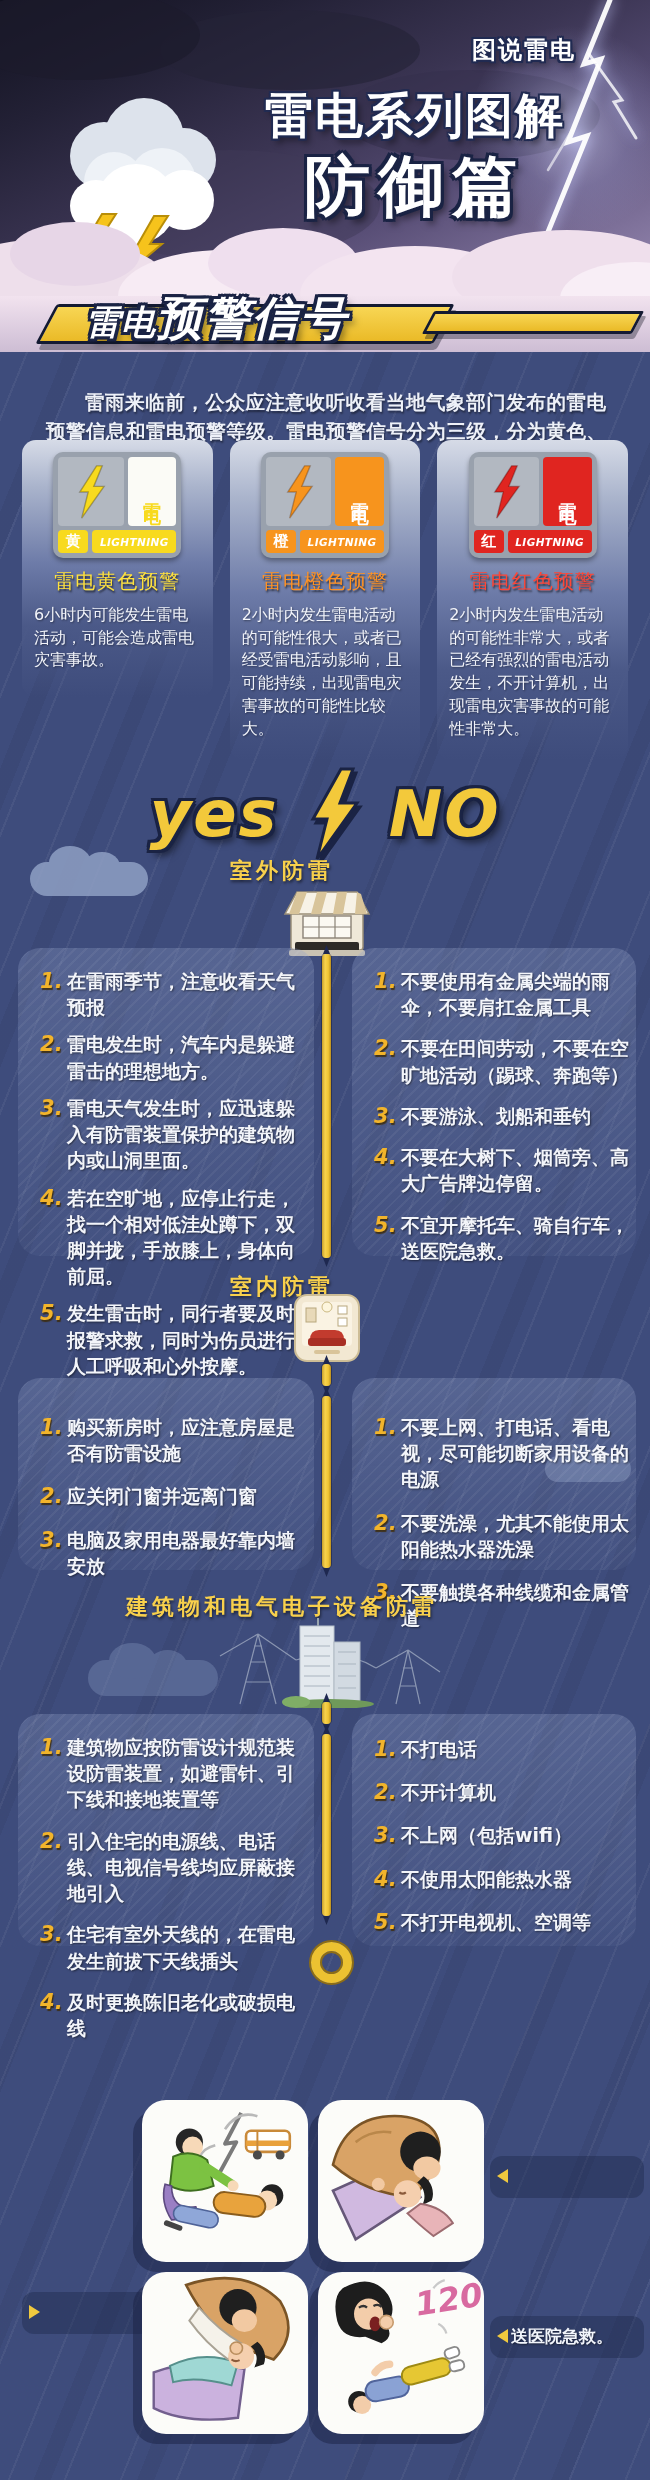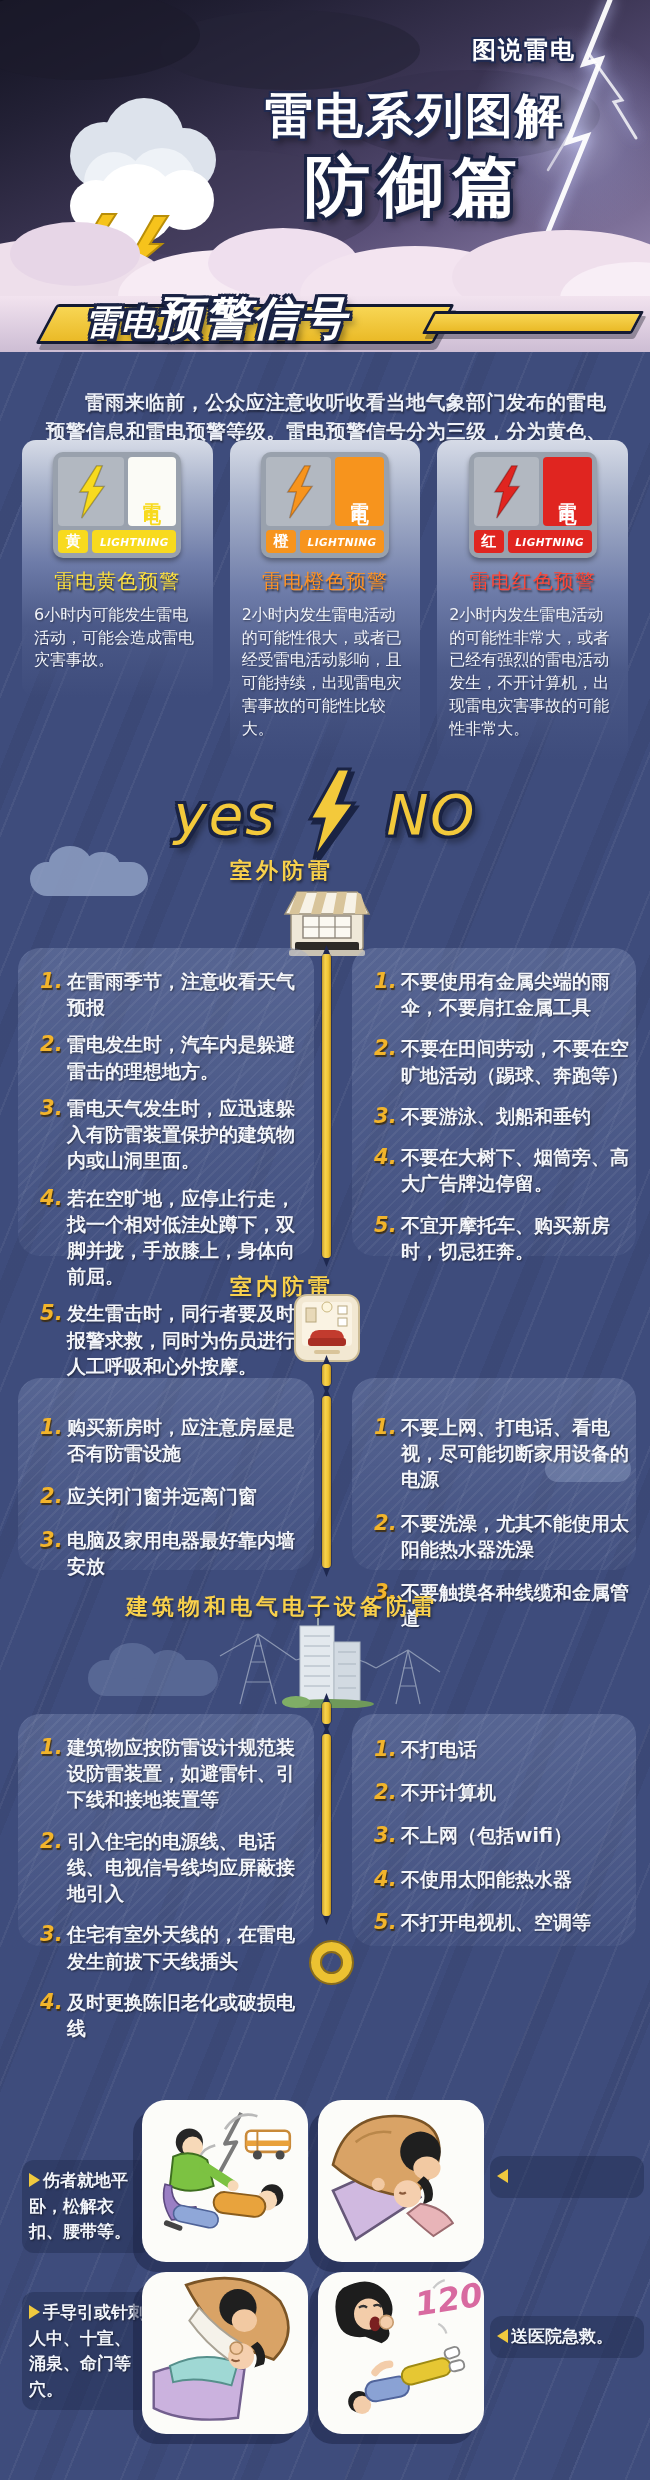--- a/index.html
+++ b/index.html
@@ -52,21 +52,21 @@
   .sign-word{background:#fbfbf6;color:var(--acc);}
   .lv-orange .sign-word,.lv-red .sign-word{background:var(--acc);color:#fff;}
   .sign-tag,.sign-en{background:var(--acc);}
   .wcard-title{text-align:center;font-weight:400;font-size:20px;margin:4px 0 9px;letter-spacing:1px;text-shadow:1px 2px 2px rgba(0,0,0,.65);}
   .lv-yellow .wcard-title{color:#ffe23e;}
   .lv-orange .wcard-title{color:#ff9224;}
   .lv-red .wcard-title{color:#ff4636;}
   .wcard-body{color:#f2f4fa;font-size:16px;line-height:1.42;font-weight:500;padding:0 3px;text-shadow:1px 1px 2px rgba(0,0,0,.4);}
   
   .yesno{position:absolute;left:0;top:762px;width:650px;height:104px;display:flex;align-items:center;justify-content:center;gap:28px;}
-  .yn{font-size:56px;font-style:italic;font-weight:400;color:#f3c93b;letter-spacing:2px;}
+  .yn{font-size:64px;font-style:italic;font-weight:700;color:#f3c93b;letter-spacing:2px;}
   
   .sec-label{position:absolute;left:0;width:564px;text-align:center;color:#f8d04c;font-size:22px;font-weight:800;letter-spacing:4px;text-shadow:1px 2px 3px rgba(0,0,0,.55);}
   
   .panel{position:absolute;border-radius:22px;
     background:
       repeating-linear-gradient(135deg, rgba(255,255,255,0.05) 0 2px, transparent 2px 8px),
       linear-gradient(180deg, rgba(145,160,200,0.30), rgba(120,135,180,0.10));}
   .plist{position:absolute;margin:6px;padding:0;list-style:none;counter-reset:i;}
   .plist li{counter-increment:i;position:relative;padding-left:27px;color:#f3f5fa;font-size:19px;line-height:1.38;font-weight:600;text-shadow:1px 1px 2px rgba(0,0,0,.5);}
   .plist li::before{content:counter(i) ".";position:absolute;left:0;top:-1px;color:#f2b42b;font-style:italic;font-weight:800;font-size:21px;text-shadow:1px 2px 1px rgba(60,40,0,.8);}
@@ -241,21 +241,21 @@
     <li>雷电发生时，汽车内是躲避雷击的理想地方。</li>
     <li>雷电天气发生时，应迅速躲入有防雷装置保护的建筑物内或山洞里面。</li>
     <li>若在空旷地，应停止行走，找一个相对低洼处蹲下，双脚并拢，手放膝上，身体向前屈。</li>
     <li>发生雷击时，同行者要及时报警求救，同时为伤员进行人工呼吸和心外按摩。</li>
   </ol>
   <ol class="plist gap14" style="left:368px;top:962px;width:256px;">
     <li>不要使用有金属尖端的雨伞，不要肩扛金属工具</li>
     <li>不要在田间劳动，不要在空旷地活动（踢球、奔跑等）</li>
     <li>不要游泳、划船和垂钓</li>
     <li>不要在大树下、烟筒旁、高大广告牌边停留。</li>
-    <li>不宜开摩托车、购买新房时，切忌狂奔。</li>
+    <li>不宜开摩托车、骑自行车，送医院急救。</li>
   </ol>
 
   <div class="sec-label" style="top:1272px;">室内防雷</div>
   <svg style="position:absolute;left:294px;top:1294px;" width="66" height="68" viewBox="0 0 66 68">
     <rect x="1" y="1" width="64" height="66" rx="12" fill="#f2e8d2" stroke="#cdbd96" stroke-width="2"></rect>
     <rect x="8" y="8" width="50" height="44" rx="4" fill="#faf3e3"></rect>
     <rect x="12" y="14" width="10" height="14" fill="#e8d9b8" stroke="#b8a87e" stroke-width="1"></rect>
     <rect x="44" y="12" width="9" height="8" fill="#fff" stroke="#b8a87e" stroke-width="1"></rect>
     <rect x="44" y="24" width="9" height="8" fill="#fff" stroke="#b8a87e" stroke-width="1"></rect>
     <circle cx="33" cy="13" r="5" fill="#fdf6dd" stroke="#cbb983" stroke-width="1"></circle>
@@ -324,28 +324,25 @@
   </ol>
   <ol class="plist gap16" style="left:368px;top:1730px;width:256px;">
     <li>不打电话</li>
     <li>不开计算机</li>
     <li>不上网（包括wifi）</li>
     <li>不使用太阳能热水器</li>
     <li>不打开电视机、空调等</li>
   </ol>
 
 
-  <div class="cap" style="left:22px;top:2160px;width:116px;">
-    <span class="tri tri-r"></span><span>伤者就地平卧，松解衣扣、腰带等。</span>
-  </div>
   <div class="cap" style="left:490px;top:2156px;width:140px;">
     <span class="tri tri-l"></span>
   </div>
   <div class="cap" style="left:22px;top:2292px;width:116px;">
-    <span class="tri tri-r"></span><span>手导引或针刺人中、十宣、涌泉、命门等穴。</span>
+    <span class="tri tri-r"></span>
   </div>
   <div class="cap" style="left:490px;top:2316px;width:140px;">
     <span class="tri tri-l"></span><span>送医院急救。</span>
   </div>
 
   <div class="aid-card" style="left:142px;top:2100px;">
     <svg viewBox="0 0 100 100">
       <path d="M60 8 L50 27 L57 26 L45 48" stroke="#7a7a7a" stroke-width="2.4" fill="none" stroke-linejoin="round"></path>
       <path d="M50 18 q8 -12 20 -8 M44 28 q-8 2 -10 8" stroke="#b9b9b9" stroke-width="1.6" fill="none"></path>
       <rect x="63" y="19" width="27" height="13" rx="3" fill="#ffffff" stroke="#c98a3a" stroke-width="1.6"></rect>

